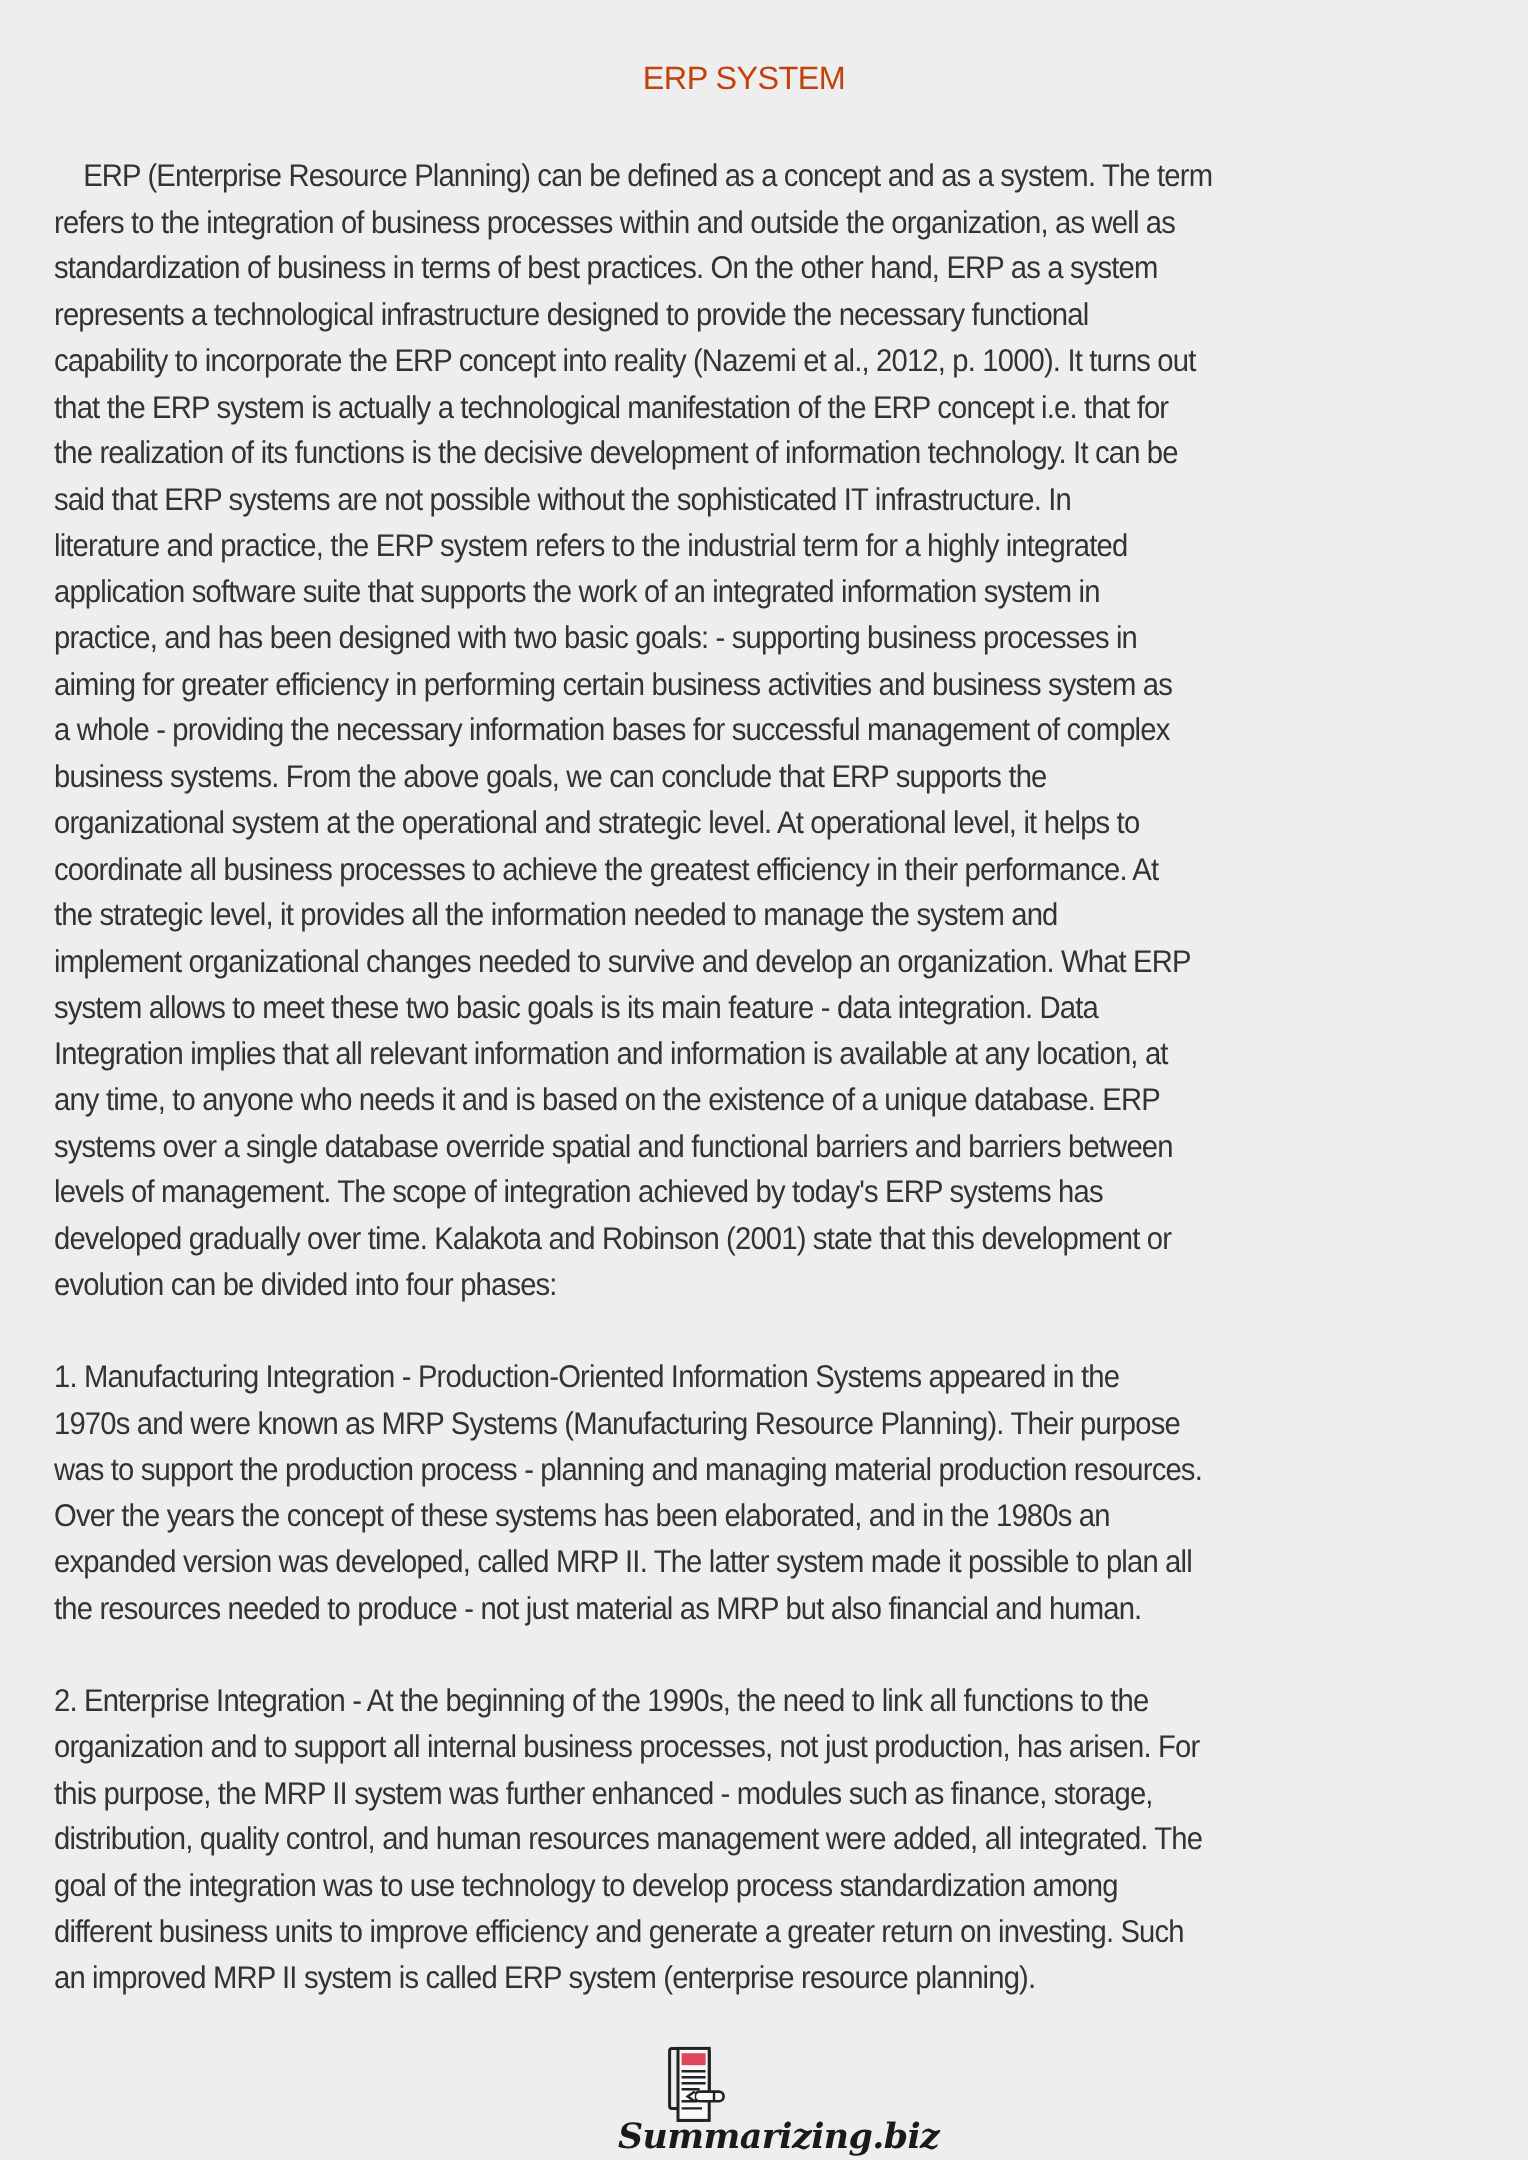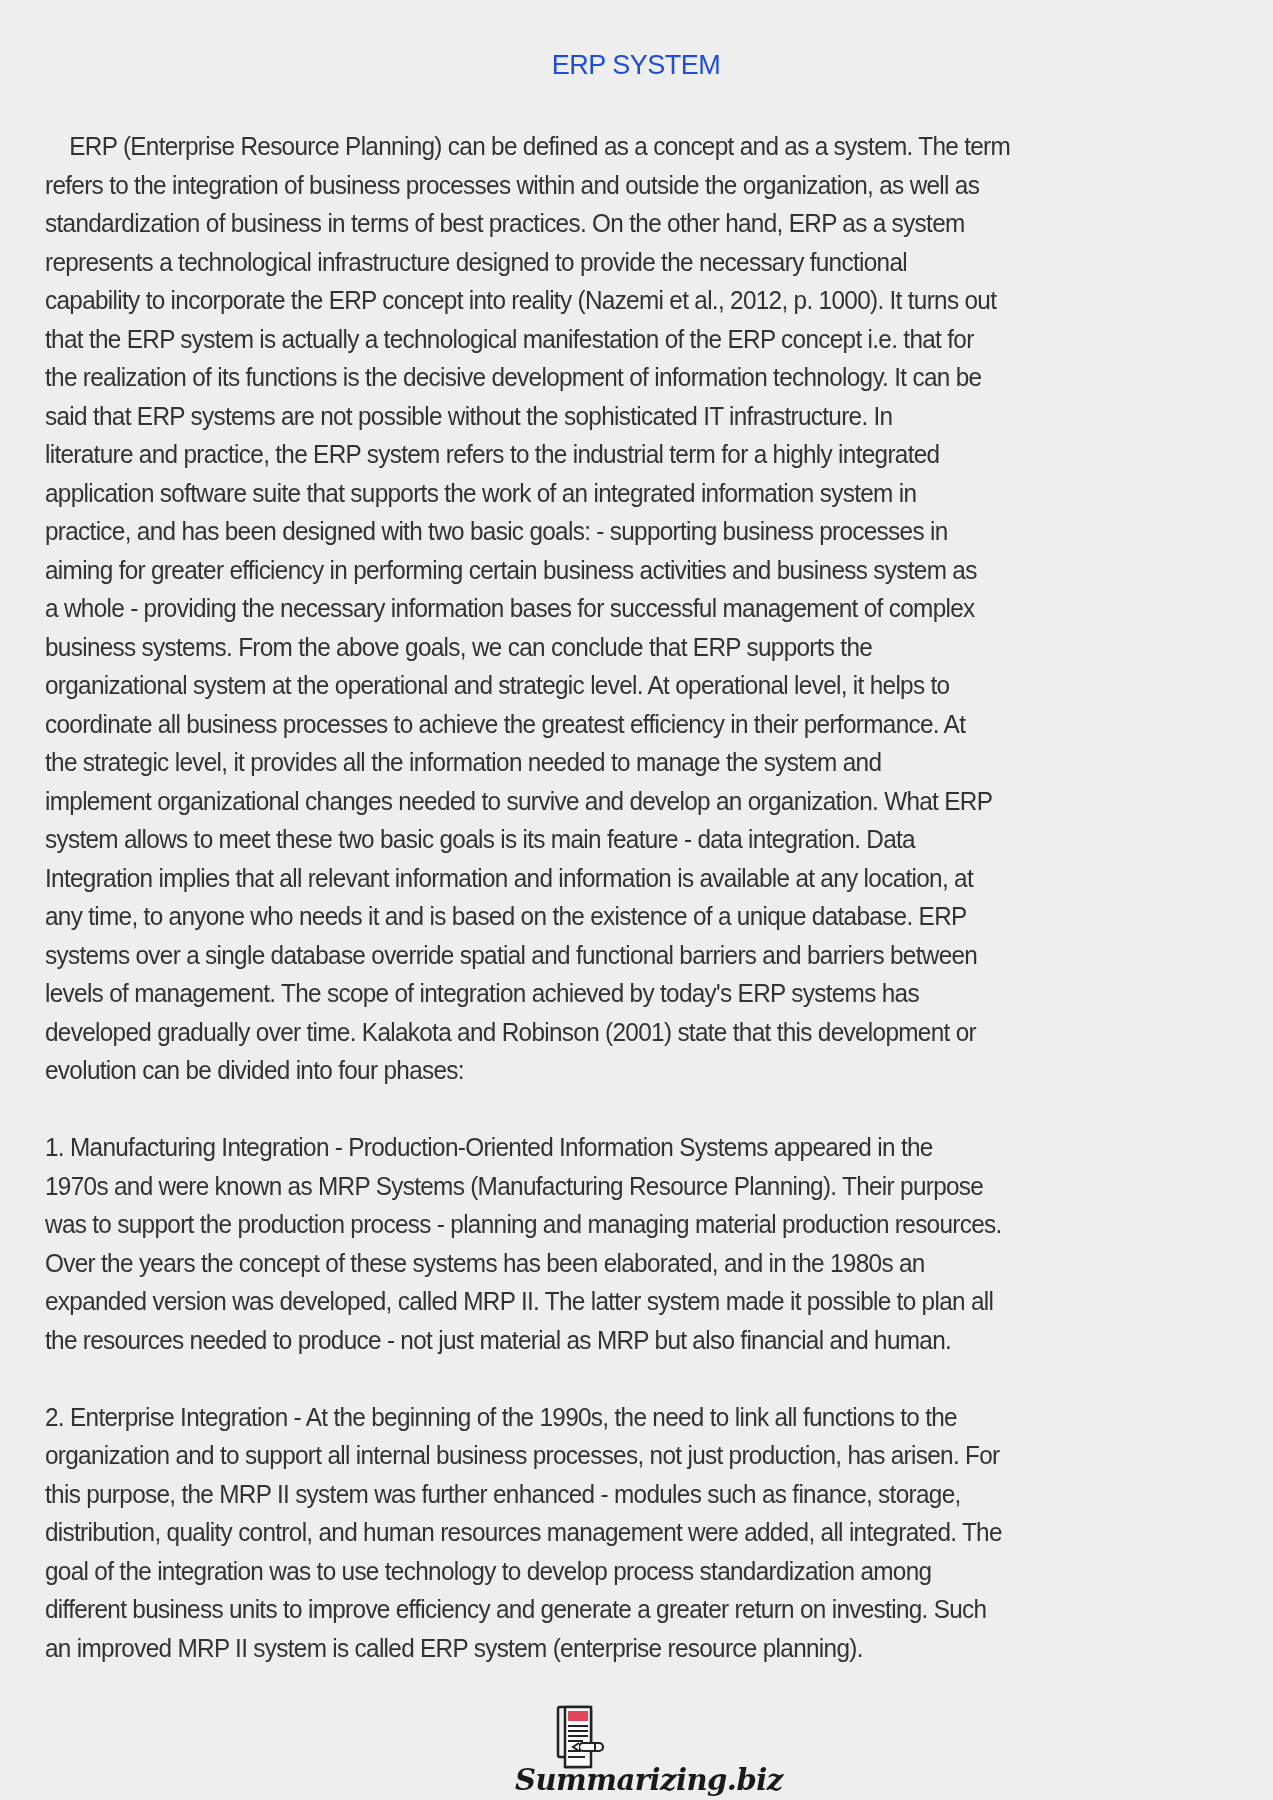--- a/index.html
+++ b/index.html
@@ -3,22 +3,22 @@
 <meta charset="utf-8">
 <style>
   html, body { margin:0; padding:0; }
   body {
     width:1273px; height:1800px; overflow:hidden;
     background:#efeeee;
     color:#333333;
     font-family:"Liberation Sans", sans-serif;
   }
   .title {
-    position:absolute; top:50px; left:16px; width:1240px; text-align:center;
-    font-size:27px; letter-spacing:-0.5px; color:#1d4ed8;
+    position:absolute; top:50px; left:0; width:1240px; text-align:center;
+    font-size:27px; letter-spacing:-0.5px; color:#c2410c;
   }
   .body-text {
     position:absolute; left:45px; top:127px; width:1200px;
     font-size:26.2px; line-height:38.5px; letter-spacing:-0.75px;
     transform:scaleX(0.93); transform-origin:left top;
     white-space:nowrap;
   }
   .line { display:block; height:38.5px; }
   .gap { display:block; height:38.5px; }
   .logo {

